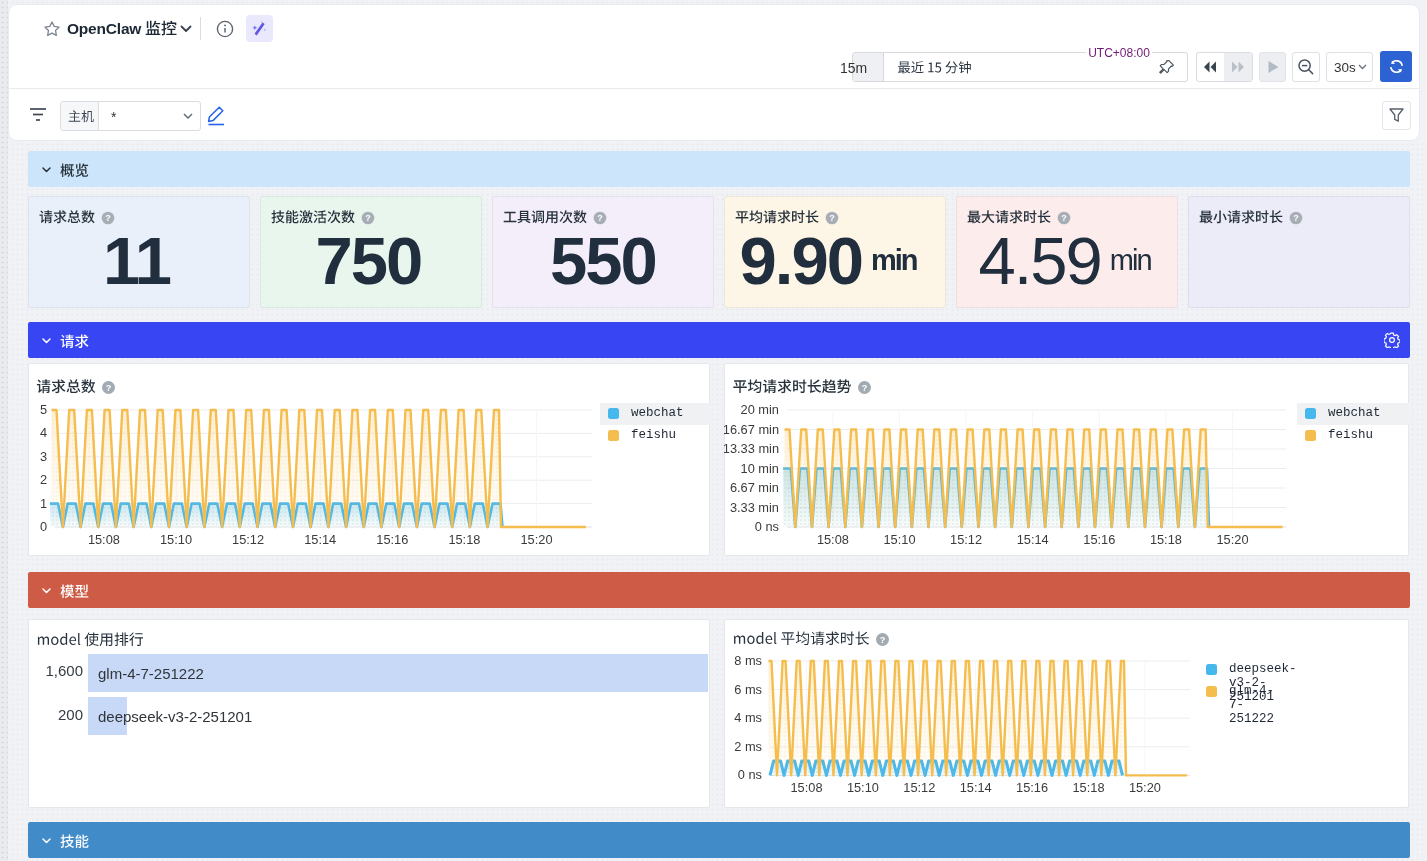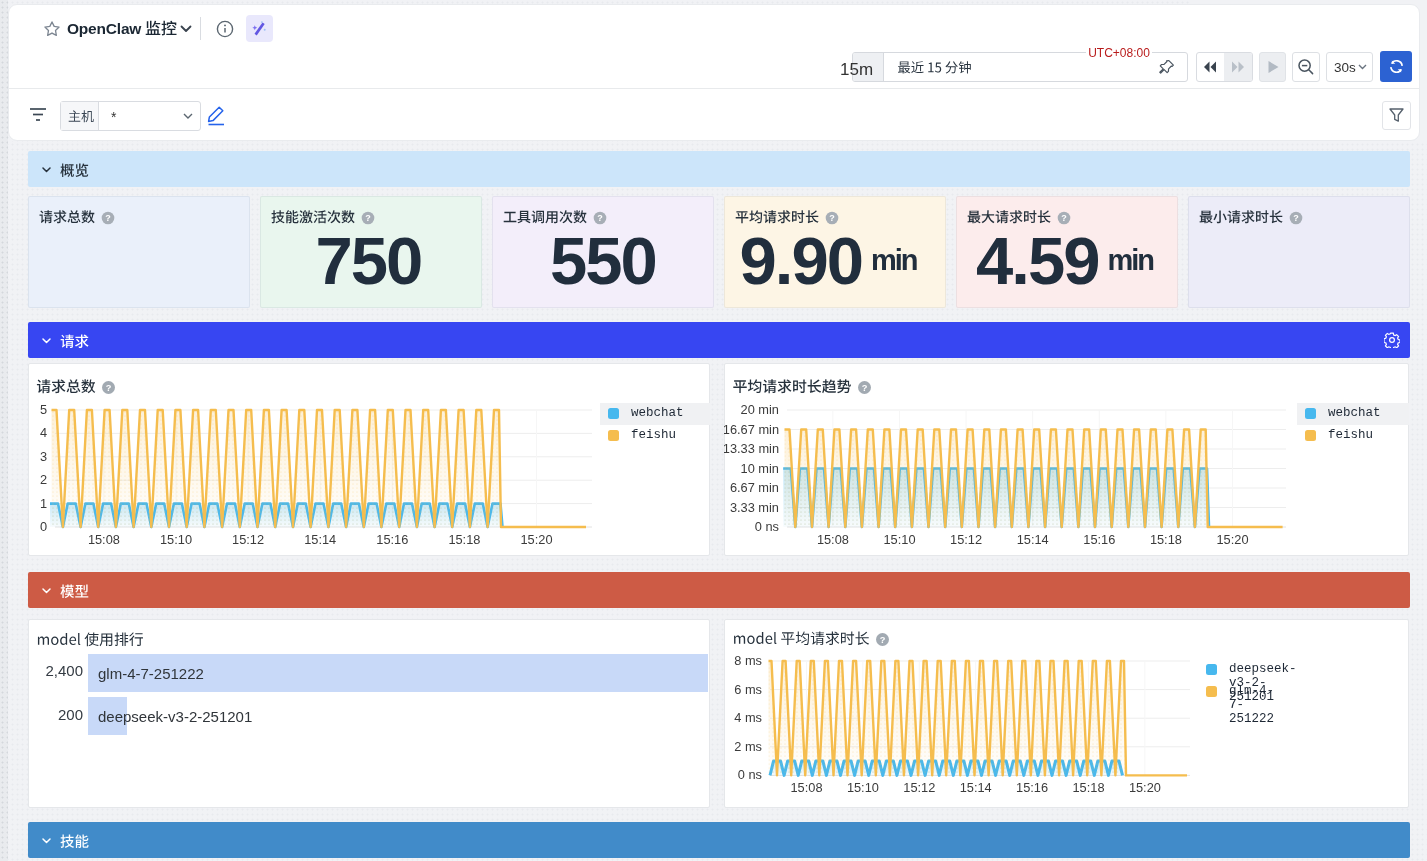--- a/index.html
+++ b/index.html
@@ -28,25 +28,25 @@
     </svg>
 <div class="abs" style="left:246px;top:15px;width:27px;height:27px;background:#e9e8fc;border-radius:4px"></div>
 <svg class="abs" style="left:251px;top:20px" width="17" height="17" viewBox="0 0 17 17">
 <path d="M4.6 14.6L12.6 3.2" stroke="#6257e2" stroke-width="2.7"></path>
 <path d="M3.8 5.2l0.72 1.75 1.75 0.72-1.75 0.72-0.72 1.75-0.72-1.75-1.75-0.72 1.75-0.72z" fill="#7b6ff0"></path>
 <circle cx="13.7" cy="9.8" r="1" fill="#9fc1f5"></circle>
       <circle cx="10.9" cy="2.1" r="0.9" fill="#9fc1f5"></circle>
     </svg>
 <div class="abs" style="left:852px;top:52px;width:336px;height:30px;background:#fff;border:1px solid #d6d9de;border-radius:3px"></div>
 <div class="abs" style="left:853px;top:53px;width:31px;height:28px;background:#eef0f3;border-right:1px solid #d6d9de;border-radius:2px 0 0 2px"></div>
-<div class="abs" style="left:840px;top:60px;width:33px;text-align:center;font-size:17px;color:#333">15m</div>
+<div class="abs" style="left:840px;top:60px;width:33px;font-size:14px;color:#333">15m</div>
 <svg style="position:absolute;left:897px;top:58.5px;overflow:visible" width="77" height="18" viewBox="0 -13.5 77 18.2">
       <path d="M3.3 -8.6H10.2V-7.6H3.3ZM3.3 -10.2H10.2V-9.2H3.3ZM2.4 -10.9V-6.9H11.2V-10.9ZM5.3 -5.3V-4.4H2.9V-5.3ZM0.6 -0.6 0.7 0.3 5.3 -0.2V1.1H6.3V-0.4L7 -0.4V-1.3L6.3 -1.2V-5.3H12.8V-6.1H0.7V-5.3H2V-0.7ZM6.8 -4.5V-3.6H7.7L7.4 -3.5C7.8 -2.6 8.3 -1.7 9.1 -0.9C8.3 -0.4 7.5 0 6.6 0.3C6.8 0.5 7 0.8 7.1 1C8 0.7 8.9 0.3 9.7 -0.4C10.5 0.3 11.4 0.7 12.4 1C12.5 0.8 12.8 0.4 13 0.2C12 0 11.2 -0.4 10.4 -1C11.3 -1.8 12 -2.9 12.4 -4.2L11.8 -4.5L11.7 -4.5ZM8.3 -3.6H11.2C10.9 -2.8 10.4 -2.1 9.7 -1.5C9.1 -2.1 8.6 -2.8 8.3 -3.6ZM5.3 -3.6V-2.7H2.9V-3.6ZM5.3 -1.9V-1.1L2.9 -0.8V-1.9Z M14.6 -10.6C15.3 -9.9 16.2 -8.8 16.6 -8.2L17.4 -8.8C17 -9.4 16.1 -10.4 15.4 -11.1ZM25.2 -11.3C23.8 -10.9 21.2 -10.7 19.1 -10.5V-7.5C19.1 -5.8 19 -3.4 17.8 -1.6C18 -1.5 18.5 -1.2 18.6 -1C19.7 -2.5 20 -4.6 20.1 -6.4H22.9V-1.1H23.9V-6.4H26.4V-7.4H20.1V-7.5V-9.7C22.2 -9.9 24.5 -10.1 26 -10.6ZM17 -6.5H14.2V-5.5H16.1V-1.7C15.4 -1.5 14.7 -0.9 14 -0.1L14.7 0.9C15.4 -0.1 16.1 -0.9 16.5 -0.9C16.8 -0.9 17.2 -0.4 17.8 -0.1C18.8 0.5 19.9 0.7 21.6 0.7C22.9 0.7 25.3 0.6 26.2 0.5C26.2 0.3 26.4 -0.3 26.5 -0.5C25.2 -0.4 23.2 -0.3 21.6 -0.3C20.1 -0.3 18.9 -0.4 18 -0.9C17.6 -1.2 17.3 -1.4 17 -1.6Z M31.2 0H36.6V-1H34.7V-9.9H33.7C33.2 -9.6 32.5 -9.4 31.7 -9.2V-8.4H33.4V-1H31.2Z M41.1 0.2C42.7 0.2 44.3 -1.1 44.3 -3.2C44.3 -5.4 42.9 -6.4 41.3 -6.4C40.7 -6.4 40.3 -6.2 39.8 -6L40.1 -8.8H43.8V-9.9H39L38.7 -5.3L39.3 -4.9C39.9 -5.2 40.3 -5.4 41 -5.4C42.2 -5.4 43 -4.6 43 -3.2C43 -1.7 42.1 -0.9 40.9 -0.9C39.8 -0.9 39.1 -1.4 38.5 -1.9L37.9 -1.1C38.6 -0.5 39.5 0.2 41.1 0.2Z M57.1 -11.1 56.2 -10.7C57.1 -8.7 58.8 -6.5 60.2 -5.3C60.4 -5.6 60.8 -6 61 -6.2C59.6 -7.2 58 -9.3 57.1 -11.1ZM52.4 -11.1C51.6 -9 50.2 -7.1 48.6 -6C48.9 -5.8 49.3 -5.4 49.5 -5.2C49.9 -5.5 50.2 -5.8 50.6 -6.2V-5.2H53.2C52.9 -2.9 52.1 -0.8 48.9 0.3C49.1 0.5 49.4 0.9 49.5 1.1C53 -0.1 53.9 -2.6 54.2 -5.2H57.9C57.8 -1.9 57.6 -0.5 57.2 -0.2C57.1 -0.1 56.9 -0 56.6 -0C56.3 -0 55.5 -0 54.6 -0.1C54.8 0.2 54.9 0.6 54.9 0.9C55.8 1 56.6 1 57.1 0.9C57.5 0.9 57.8 0.8 58.1 0.5C58.6 -0.1 58.8 -1.6 59 -5.8C59 -5.9 59 -6.2 59 -6.2H50.6C51.8 -7.5 52.8 -9 53.5 -10.8Z M70.3 -7.5V-4.3H68.5V-7.5ZM71.3 -7.5H73.2V-4.3H71.3ZM70.3 -11.3V-8.5H67.6V-2.5H68.5V-3.3H70.3V1.1H71.3V-3.3H73.2V-2.6H74.2V-8.5H71.3V-11.3ZM64 -11.3C63.6 -10 62.8 -8.8 62 -8C62.2 -7.8 62.5 -7.3 62.5 -7.1C63 -7.6 63.5 -8.2 63.9 -8.9H67.1V-9.8H64.4C64.6 -10.2 64.7 -10.6 64.9 -11ZM62.3 -4.6V-3.7H64.3V-1C64.3 -0.4 63.8 0.1 63.6 0.2C63.8 0.4 64 0.8 64.1 1C64.3 0.8 64.7 0.5 67.3 -0.8C67.2 -1 67.1 -1.4 67.1 -1.7L65.3 -0.8V-3.7H67.2V-4.6H65.3V-6.5H66.9V-7.4H63V-6.5H64.3V-4.6Z" fill="#2a3540"></path>
     </svg>
-<div class="abs" style="left:1086px;top:46px;width:66px;height:14px;background:#fff;text-align:center;font-size:12px;color:#b91c1c">UTC+08:00</div>
+<div class="abs" style="left:1086px;top:46px;width:66px;height:14px;background:#fff;text-align:center;font-size:12px;color:#701a75">UTC+08:00</div>
 <svg class="abs" style="left:1158px;top:58px" width="18" height="18" viewBox="0 0 24 24">
 <path d="M14.5 3.5l6 6-1.6 1.6-1-0.4-3.8 3.8-0.2 3.4-1.7 1.7-4-4-4.6 4.6-1.2-1.2 4.6-4.6-4-4 1.7-1.7 3.4-0.2 3.8-3.8-0.4-1z" fill="none" stroke="#4a5560" stroke-width="1.6" stroke-linejoin="round"></path>
     </svg>
 <div class="abs" style="left:1196px;top:52px;width:57px;height:30px;border:1px solid #d9dce1;border-radius:3px;background:#fff"></div>
 <div class="abs" style="left:1224px;top:53px;width:28px;height:28px;background:#eceef1;border-radius:0 2px 2px 0"></div>
 <svg class="abs" style="left:1202px;top:59px" width="16" height="16" viewBox="0 0 16 16">
 <path d="M7.5 2.5v11L2 8z" fill="#39434e"></path>
       <path d="M14 2.5v11L8.5 8z" fill="#39434e"></path>
     </svg>
 <svg class="abs" style="left:1230px;top:59px" width="16" height="16" viewBox="0 0 16 16">
@@ -133,20 +133,22 @@
       <path d="M8.8 -12.2V-10H5.5V-8.8H8.8V-6.8H5.8V-5.5H6.4L6.2 -5.5C6.8 -4 7.5 -2.7 8.5 -1.7C7.3 -0.9 6.1 -0.4 4.7 -0C5 0.3 5.3 0.8 5.4 1.2C6.9 0.8 8.3 0.1 9.4 -0.7C10.5 0.1 11.8 0.8 13.2 1.2C13.4 0.9 13.8 0.3 14.1 0.1C12.7 -0.3 11.5 -0.9 10.5 -1.6C11.8 -2.9 12.8 -4.5 13.4 -6.5L12.5 -6.8L12.2 -6.8H10.2V-8.8H13.6V-10H10.2V-12.2ZM7.5 -5.5H11.6C11.1 -4.4 10.4 -3.3 9.5 -2.5C8.7 -3.4 8 -4.4 7.5 -5.5ZM2.5 -12.2V-9.4H0.7V-8.1H2.5V-5.2C1.7 -5 1 -4.8 0.5 -4.7L0.8 -3.4L2.5 -3.8V-0.4C2.5 -0.2 2.4 -0.1 2.2 -0.1C2 -0.1 1.4 -0.1 0.7 -0.1C0.9 0.3 1.1 0.8 1.1 1.2C2.1 1.2 2.8 1.1 3.2 0.9C3.6 0.7 3.8 0.3 3.8 -0.4V-4.2L5.5 -4.7L5.3 -5.9L3.8 -5.5V-8.1H5.3V-9.4H3.8V-12.2Z M19.9 -5.9V-4.9H17.2V-5.9ZM15.9 -7V1.2H17.2V-1.7H19.9V-0.3C19.9 -0.1 19.8 -0 19.6 -0C19.4 -0 18.8 -0 18.2 -0.1C18.4 0.3 18.6 0.8 18.7 1.2C19.5 1.2 20.2 1.2 20.6 1C21.1 0.8 21.2 0.4 21.2 -0.3V-7ZM17.2 -3.8H19.9V-2.7H17.2ZM26.9 -11.2C26.1 -10.8 24.9 -10.3 23.8 -9.9V-12.2H22.5V-7.6C22.5 -6.2 22.8 -5.8 24.4 -5.8C24.7 -5.8 26.3 -5.8 26.7 -5.8C27.9 -5.8 28.3 -6.3 28.4 -8.1C28 -8.2 27.5 -8.4 27.2 -8.6C27.1 -7.3 27 -7 26.5 -7C26.2 -7 24.8 -7 24.5 -7C23.9 -7 23.8 -7.1 23.8 -7.6V-8.8C25.2 -9.2 26.6 -9.7 27.8 -10.2ZM27 -4.7C26.2 -4.2 25 -3.7 23.8 -3.3V-5.4H22.5V-0.7C22.5 0.7 22.9 1.1 24.4 1.1C24.7 1.1 26.4 1.1 26.7 1.1C28 1.1 28.4 0.6 28.6 -1.4C28.2 -1.5 27.6 -1.7 27.3 -1.9C27.3 -0.4 27.2 -0.1 26.6 -0.1C26.2 -0.1 24.9 -0.1 24.6 -0.1C24 -0.1 23.8 -0.2 23.8 -0.7V-2.1C25.2 -2.6 26.8 -3.1 27.9 -3.7ZM15.7 -7.9C16.1 -8 16.6 -8.1 20.4 -8.4C20.5 -8.1 20.6 -7.9 20.7 -7.7L21.9 -8.2C21.6 -9.1 20.8 -10.4 20.1 -11.4L19 -10.9C19.3 -10.5 19.6 -10 19.9 -9.5L17.1 -9.3C17.7 -10 18.4 -11 18.8 -11.9L17.4 -12.3C17 -11.2 16.2 -10.1 16 -9.8C15.7 -9.5 15.5 -9.3 15.3 -9.2C15.4 -8.8 15.7 -8.2 15.7 -7.9Z" fill="#ffffff"></path>
     </svg>
 <div class="abs" style="left:28px;top:196px;width:222px;height:112px;background:#eaf0fa;border:1px solid rgba(30,50,90,0.07);border-radius:2px"></div>
 <svg style="position:absolute;left:39px;top:208.0px;overflow:visible" width="58" height="19" viewBox="0 -14.0 58 18.9">
       <path d="M1.3 -10.8C2.1 -10.1 3 -9.1 3.5 -8.5L4.4 -9.5C3.9 -10 2.9 -10.9 2.2 -11.6ZM0.5 -7.5V-6.2H2.5V-1.4C2.5 -0.8 2.1 -0.3 1.8 -0.1C2 0.1 2.3 0.7 2.5 1C2.7 0.7 3.1 0.3 5.5 -1.6C5.4 -1.8 5.2 -2.3 5.1 -2.7L3.7 -1.7V-7.5ZM7.1 -2.9H11.2V-1.9H7.1ZM7.1 -3.7V-4.6H11.2V-3.7ZM8.5 -11.8V-10.8H5.3V-9.8H8.5V-9.1H5.7V-8.1H8.5V-7.3H4.9V-6.3H13.5V-7.3H9.8V-8.1H12.6V-9.1H9.8V-9.8H13.1V-10.8H9.8V-11.8ZM5.9 -5.6V1.2H7.1V-0.9H11.2V-0.2C11.2 -0 11.1 0 10.9 0C10.7 0 10.1 0 9.4 0C9.6 0.3 9.7 0.8 9.8 1.1C10.8 1.1 11.4 1.1 11.9 1C12.3 0.8 12.4 0.4 12.4 -0.2V-5.6Z M15.5 -6.9C16.4 -6.1 17.3 -5 17.8 -4.2L18.8 -5C18.4 -5.8 17.4 -6.8 16.5 -7.6ZM14.5 -1.4 15.4 -0.2C16.8 -1 18.6 -2.1 20.3 -3.2V-0.5C20.3 -0.3 20.2 -0.2 19.9 -0.2C19.7 -0.2 18.8 -0.2 17.8 -0.2C18 0.2 18.2 0.8 18.3 1.2C19.5 1.2 20.4 1.2 20.9 0.9C21.4 0.7 21.6 0.3 21.6 -0.5V-5.3C22.8 -3 24.5 -1.1 26.6 -0C26.8 -0.4 27.3 -0.9 27.6 -1.2C26.1 -1.8 24.9 -2.8 23.9 -4.1C24.8 -4.9 25.8 -6 26.7 -6.9L25.5 -7.8C24.9 -6.9 24 -5.9 23.1 -5.1C22.5 -6 22 -7.1 21.6 -8.1V-8.3H27.2V-9.6H25.6L26.2 -10.2C25.6 -10.7 24.4 -11.4 23.6 -11.8L22.8 -10.9C23.5 -10.6 24.4 -10 25 -9.6H21.6V-11.8H20.3V-9.6H14.9V-8.3H20.3V-4.6C18.2 -3.4 15.9 -2.1 14.5 -1.4Z M38.5 -3C39.3 -2 40.2 -0.7 40.4 0.2L41.5 -0.5C41.2 -1.4 40.4 -2.6 39.5 -3.6ZM31.9 -3.4V-0.7C31.9 0.7 32.3 1 34.2 1C34.5 1 36.7 1 37.1 1C38.5 1 39 0.6 39.1 -1.1C38.8 -1.1 38.2 -1.3 37.9 -1.5C37.8 -0.4 37.7 -0.2 37 -0.2C36.5 -0.2 34.7 -0.2 34.3 -0.2C33.4 -0.2 33.2 -0.2 33.2 -0.7V-3.4ZM29.8 -3.2C29.5 -2.1 29.1 -0.9 28.5 -0.2L29.8 0.4C30.4 -0.4 30.8 -1.8 31 -3ZM31.9 -7.8H38.1V-5.6H31.9ZM30.5 -9V-4.4H34.7L33.8 -3.7C34.7 -3 35.7 -2.1 36.2 -1.4L37.2 -2.3C36.7 -2.9 35.7 -3.8 34.8 -4.4H39.6V-9H37.5C37.9 -9.7 38.4 -10.5 38.8 -11.3L37.4 -11.8C37.1 -11 36.5 -9.9 36 -9H33.3L34.1 -9.4C33.8 -10.1 33.2 -11.1 32.6 -11.8L31.5 -11.3C32 -10.6 32.5 -9.7 32.8 -9Z M48.1 -11.6C47.9 -11.1 47.4 -10.3 47.1 -9.8L47.9 -9.4C48.3 -9.8 48.8 -10.5 49.2 -11.1ZM43.1 -11.1C43.5 -10.6 43.8 -9.8 43.9 -9.3L44.9 -9.7C44.8 -10.2 44.4 -11 44.1 -11.5ZM47.5 -3.5C47.2 -2.9 46.8 -2.3 46.4 -1.9C45.9 -2.1 45.4 -2.3 45 -2.5L45.5 -3.5ZM43.4 -2.1C44 -1.8 44.8 -1.5 45.4 -1.1C44.6 -0.6 43.6 -0.2 42.5 0.1C42.7 0.3 43 0.8 43.1 1.1C44.4 0.7 45.5 0.2 46.5 -0.5C47 -0.3 47.4 -0 47.7 0.2L48.5 -0.7C48.2 -0.9 47.8 -1.1 47.4 -1.3C48.1 -2.1 48.7 -3.1 49 -4.4L48.3 -4.6L48.1 -4.6H46L46.3 -5.2L45.1 -5.5C45 -5.2 44.9 -4.9 44.8 -4.6H42.9V-3.5H44.2C43.9 -3 43.6 -2.5 43.4 -2.1ZM45.4 -11.8V-9.3H42.7V-8.2H45C44.4 -7.4 43.4 -6.6 42.4 -6.3C42.7 -6 43 -5.6 43.1 -5.3C43.9 -5.7 44.8 -6.4 45.4 -7.1V-5.6H46.7V-7.4C47.3 -6.9 48 -6.3 48.3 -6L49.1 -7C48.8 -7.2 47.7 -7.8 47 -8.2H49.4V-9.3H46.7V-11.8ZM50.7 -11.7C50.4 -9.3 49.7 -6.9 48.6 -5.4C48.9 -5.2 49.4 -4.8 49.6 -4.6C49.9 -5.1 50.2 -5.6 50.5 -6.1C50.8 -4.9 51.1 -3.8 51.6 -2.8C50.8 -1.5 49.8 -0.5 48.3 0.2C48.5 0.4 48.9 1 49 1.2C50.4 0.5 51.5 -0.4 52.2 -1.6C52.9 -0.5 53.8 0.4 54.8 1.1C55 0.7 55.4 0.3 55.7 0C54.5 -0.6 53.7 -1.6 53 -2.8C53.7 -4.2 54.1 -5.9 54.4 -7.9H55.3V-9.2H51.5C51.6 -9.9 51.8 -10.7 51.9 -11.6ZM53.2 -7.9C53 -6.5 52.7 -5.2 52.3 -4.2C51.8 -5.3 51.5 -6.6 51.2 -7.9Z" fill="#27323d"></path>
     </svg>
 <svg class="abs" style="left:101px;top:211px" width="14" height="14" viewBox="0 0 14 14">
 <circle cx="7" cy="7" r="6.3" fill="#a7aeb6"></circle>
       <text x="7" y="10.2" text-anchor="middle" font-size="9" font-weight="bold" fill="#fff" font-family="Liberation Sans">?</text>
     </svg>
+<div class="abs" style="left:28px;top:218px;width:222px;height:84px;display:flex;align-items:center;justify-content:center;
+font-size:67px;font-weight:bold;color:#212e3d;letter-spacing:-2px;padding-right:5px">11</div>
 <div class="abs" style="left:260px;top:196px;width:222px;height:112px;background:#e9f6ee;border:1px solid rgba(30,50,90,0.07);border-radius:2px"></div>
 <svg style="position:absolute;left:271px;top:208.0px;overflow:visible" width="86" height="19" viewBox="0 -14.0 86 18.9">
       <path d="M8.5 -11.8V-9.7H5.3V-8.5H8.5V-6.6H5.6V-5.3H6.2L6 -5.3C6.5 -3.9 7.2 -2.6 8.2 -1.6C7.1 -0.9 5.9 -0.4 4.5 -0C4.8 0.3 5.1 0.8 5.2 1.2C6.7 0.7 8 0.1 9.1 -0.7C10.1 0.1 11.4 0.8 12.8 1.2C13 0.9 13.3 0.3 13.6 0.1C12.3 -0.3 11.1 -0.8 10.2 -1.6C11.4 -2.8 12.3 -4.3 12.9 -6.2L12.1 -6.6L11.8 -6.6H9.8V-8.5H13.1V-9.7H9.8V-11.8ZM7.3 -5.3H11.2C10.8 -4.2 10 -3.2 9.2 -2.4C8.4 -3.3 7.7 -4.2 7.3 -5.3ZM2.4 -11.8V-9.1H0.6V-7.8H2.4V-5C1.7 -4.8 1 -4.7 0.5 -4.5L0.8 -3.3L2.4 -3.7V-0.4C2.4 -0.2 2.3 -0.1 2.1 -0.1C1.9 -0.1 1.3 -0.1 0.7 -0.1C0.9 0.3 1 0.8 1.1 1.1C2.1 1.1 2.7 1.1 3.1 0.9C3.5 0.7 3.7 0.3 3.7 -0.4V-4.1L5.3 -4.5L5.1 -5.7L3.7 -5.3V-7.8H5.1V-9.1H3.7V-11.8Z M19.2 -5.7V-4.7H16.6V-5.7ZM15.3 -6.8V1.2H16.6V-1.6H19.2V-0.3C19.2 -0.1 19.1 -0 18.9 -0C18.7 -0 18.2 -0 17.6 -0.1C17.8 0.3 17.9 0.8 18 1.1C18.9 1.1 19.5 1.1 19.9 0.9C20.4 0.7 20.5 0.4 20.5 -0.3V-6.8ZM16.6 -3.7H19.2V-2.6H16.6ZM25.9 -10.8C25.2 -10.4 24.1 -10 23 -9.6V-11.8H21.7V-7.3C21.7 -6 22.1 -5.6 23.5 -5.6C23.8 -5.6 25.4 -5.6 25.7 -5.6C26.9 -5.6 27.3 -6.1 27.4 -7.8C27.1 -7.9 26.5 -8.1 26.3 -8.3C26.2 -7 26.1 -6.8 25.6 -6.8C25.3 -6.8 24 -6.8 23.7 -6.8C23.1 -6.8 23 -6.9 23 -7.3V-8.5C24.3 -8.9 25.7 -9.4 26.8 -9.9ZM26.1 -4.6C25.3 -4.1 24.2 -3.6 23 -3.1V-5.2H21.7V-0.7C21.7 0.7 22.1 1.1 23.6 1.1C23.9 1.1 25.5 1.1 25.8 1.1C27 1.1 27.4 0.5 27.6 -1.4C27.2 -1.5 26.7 -1.7 26.4 -1.9C26.3 -0.4 26.2 -0.1 25.7 -0.1C25.3 -0.1 24 -0.1 23.7 -0.1C23.1 -0.1 23 -0.2 23 -0.7V-2.1C24.4 -2.5 25.9 -3 27 -3.6ZM15.2 -7.6C15.5 -7.8 16 -7.9 19.7 -8.1C19.8 -7.9 19.9 -7.6 20 -7.4L21.1 -7.9C20.9 -8.8 20.1 -10 19.4 -11L18.3 -10.5C18.6 -10.1 18.9 -9.6 19.2 -9.1L16.5 -9C17.1 -9.7 17.7 -10.6 18.2 -11.5L16.8 -11.9C16.4 -10.8 15.6 -9.7 15.4 -9.5C15.2 -9.1 15 -8.9 14.7 -8.9C14.9 -8.5 15.1 -7.9 15.2 -7.6Z M33 -7.7H35.2V-6.7H33ZM33 -9.5H35.2V-8.6H33ZM28.8 -10.9C29.5 -10.4 30.4 -9.6 30.8 -9.1L31.6 -10C31.1 -10.5 30.3 -11.2 29.6 -11.7ZM28.4 -7C29.1 -6.6 29.9 -5.9 30.4 -5.5L31.1 -6.4C30.7 -6.8 29.8 -7.4 29.1 -7.8ZM28.6 0.3 29.7 1C30.2 -0.3 30.9 -2 31.4 -3.4L30.4 -4C29.9 -2.5 29.1 -0.7 28.6 0.3ZM37.7 -11.8C37.5 -9.8 37 -7.8 36.3 -6.4V-10.4H34.5L34.9 -11.7L33.5 -11.8C33.5 -11.4 33.4 -10.9 33.2 -10.4H31.9V-5.8H36.2C36.4 -5.6 36.8 -5.2 36.9 -5C37.1 -5.3 37.2 -5.6 37.4 -6C37.6 -4.8 37.9 -3.5 38.4 -2.3C37.9 -1.2 37.2 -0.3 36.2 0.4C36.4 0.6 36.9 1 37 1.2C37.8 0.6 38.5 -0.2 39 -1.1C39.5 -0.2 40.1 0.6 40.8 1.1C41 0.8 41.4 0.3 41.6 0.1C40.8 -0.5 40.1 -1.3 39.6 -2.3C40.3 -3.9 40.7 -5.7 40.9 -8H41.5V-9.2H38.4C38.6 -10 38.8 -10.8 38.9 -11.6ZM33.1 -5.5 33.4 -4.8H31.4V-3.7H32.7V-3.3C32.7 -2.3 32.5 -0.8 30.8 0.4C31.1 0.6 31.5 1 31.7 1.2C32.9 0.3 33.5 -0.9 33.7 -1.9H35C35 -0.8 34.9 -0.3 34.8 -0.2C34.7 -0.1 34.6 -0 34.4 -0C34.3 -0 33.9 -0 33.4 -0.1C33.6 0.2 33.7 0.6 33.7 1C34.2 1 34.7 1 35 1C35.4 0.9 35.6 0.8 35.8 0.6C36 0.3 36.1 -0.5 36.2 -2.5C36.2 -2.7 36.2 -3 36.2 -3H33.8V-3.3V-3.7H36.7V-4.8H34.7C34.5 -5.2 34.4 -5.5 34.2 -5.8ZM39.8 -8C39.6 -6.4 39.4 -5 39 -3.7C38.5 -5 38.2 -6.5 38.1 -7.8L38.1 -8Z M43.2 -10.7C44.1 -10.2 45.2 -9.5 45.8 -9.1L46.6 -10.2C46 -10.6 44.8 -11.2 44 -11.6ZM42.5 -6.8C43.4 -6.4 44.6 -5.7 45.1 -5.3L45.9 -6.4C45.3 -6.8 44.1 -7.4 43.3 -7.8ZM42.8 0.1 43.9 1C44.8 -0.3 45.7 -2 46.5 -3.5L45.5 -4.4C44.7 -2.8 43.6 -1 42.8 0.1ZM46.5 -7.7V-6.5H50.5V-4.4H47.5V1.2H48.7V0.6H53.4V1.1H54.6V-4.4H51.7V-6.5H55.5V-7.7H51.7V-9.9C52.9 -10.2 54 -10.4 54.9 -10.8L53.9 -11.8C52.3 -11.2 49.5 -10.8 47.1 -10.5C47.3 -10.2 47.5 -9.7 47.5 -9.4C48.5 -9.5 49.5 -9.6 50.5 -9.7V-7.7ZM48.7 -0.6V-3.2H53.4V-0.6Z M56.7 -9.9C57.7 -9.4 58.9 -8.5 59.4 -7.9L60.3 -9C59.7 -9.6 58.5 -10.4 57.5 -10.9ZM56.5 -1.1 57.7 -0.2C58.6 -1.5 59.6 -3.1 60.4 -4.5L59.4 -5.4C58.5 -3.8 57.3 -2.1 56.5 -1.1ZM62.2 -11.8C61.8 -9.6 61 -7.4 59.9 -6C60.2 -5.8 60.9 -5.5 61.2 -5.3C61.7 -6 62.3 -7.1 62.7 -8.2H67.5C67.2 -7.3 66.9 -6.3 66.6 -5.7C66.9 -5.5 67.4 -5.3 67.7 -5.1C68.2 -6.1 68.8 -7.6 69.2 -9L68.2 -9.6L67.9 -9.5H63.1C63.4 -10.2 63.5 -10.9 63.7 -11.6ZM63.8 -7.6V-6.8C63.8 -4.8 63.5 -1.8 59.4 0.2C59.7 0.5 60.2 0.9 60.4 1.3C62.9 -0 64.1 -1.7 64.7 -3.3C65.5 -1.3 66.7 0.3 68.7 1.1C68.9 0.7 69.3 0.2 69.6 -0.1C67.1 -1 65.9 -3.1 65.2 -5.7C65.3 -6.1 65.3 -6.4 65.3 -6.7V-7.6Z M76.1 -11.6C75.9 -11.1 75.4 -10.3 75.1 -9.8L75.9 -9.4C76.3 -9.8 76.8 -10.5 77.2 -11.1ZM71.1 -11.1C71.5 -10.6 71.8 -9.8 71.9 -9.3L72.9 -9.7C72.8 -10.2 72.4 -11 72.1 -11.5ZM75.5 -3.5C75.2 -2.9 74.8 -2.3 74.4 -1.9C73.9 -2.1 73.4 -2.3 73 -2.5L73.5 -3.5ZM71.4 -2.1C72 -1.8 72.8 -1.5 73.4 -1.1C72.6 -0.6 71.6 -0.2 70.5 0.1C70.7 0.3 71 0.8 71.1 1.1C72.4 0.7 73.5 0.2 74.5 -0.5C75 -0.3 75.4 -0 75.7 0.2L76.5 -0.7C76.2 -0.9 75.8 -1.1 75.4 -1.3C76.1 -2.1 76.7 -3.1 77 -4.4L76.3 -4.6L76.1 -4.6H74L74.3 -5.2L73.1 -5.5C73 -5.2 72.9 -4.9 72.8 -4.6H70.9V-3.5H72.2C71.9 -3 71.6 -2.5 71.4 -2.1ZM73.4 -11.8V-9.3H70.7V-8.2H73C72.4 -7.4 71.4 -6.6 70.4 -6.3C70.7 -6 71 -5.6 71.1 -5.3C71.9 -5.7 72.8 -6.4 73.4 -7.1V-5.6H74.7V-7.4C75.3 -6.9 76 -6.3 76.3 -6L77.1 -7C76.8 -7.2 75.7 -7.8 75 -8.2H77.4V-9.3H74.7V-11.8ZM78.7 -11.7C78.4 -9.3 77.7 -6.9 76.6 -5.4C76.9 -5.2 77.4 -4.8 77.6 -4.6C77.9 -5.1 78.2 -5.6 78.5 -6.1C78.8 -4.9 79.1 -3.8 79.6 -2.8C78.8 -1.5 77.8 -0.5 76.3 0.2C76.5 0.4 76.9 1 77 1.2C78.4 0.5 79.5 -0.4 80.2 -1.6C80.9 -0.5 81.8 0.4 82.8 1.1C83 0.7 83.4 0.3 83.7 0C82.5 -0.6 81.7 -1.6 81 -2.8C81.7 -4.2 82.1 -5.9 82.4 -7.9H83.3V-9.2H79.5C79.6 -9.9 79.8 -10.7 79.9 -11.6ZM81.2 -7.9C81 -6.5 80.7 -5.2 80.3 -4.2C79.8 -5.3 79.5 -6.6 79.2 -7.9Z" fill="#27323d"></path>
     </svg>
 <svg class="abs" style="left:361px;top:211px" width="14" height="14" viewBox="0 0 14 14">
 <circle cx="7" cy="7" r="6.3" fill="#a7aeb6"></circle>
       <text x="7" y="10.2" text-anchor="middle" font-size="9" font-weight="bold" fill="#fff" font-family="Liberation Sans">?</text>
     </svg>
 <div class="abs" style="left:260px;top:218px;width:222px;height:84px;display:flex;align-items:center;justify-content:center;
 font-size:67px;font-weight:bold;color:#212e3d;letter-spacing:-2px;padding-right:5px">750</div>
@@ -172,21 +174,21 @@
 font-size:67px;font-weight:bold;color:#212e3d;letter-spacing:-2px;padding-right:14px">9.90<span style="font-size:29px;margin-left:9px">min</span></div>
 <div class="abs" style="left:956px;top:196px;width:222px;height:112px;background:#fcecec;border:1px solid rgba(30,50,90,0.07);border-radius:2px"></div>
 <svg style="position:absolute;left:967px;top:208.0px;overflow:visible" width="86" height="19" viewBox="0 -14.0 86 18.9">
       <path d="M3.7 -8.8H10.3V-8H3.7ZM3.7 -10.5H10.3V-9.7H3.7ZM2.4 -11.4V-7.1H11.6V-11.4ZM5.4 -5.4V-4.6H3.2V-5.4ZM0.6 -0.7 0.7 0.4 5.4 -0.1V1.2H6.7V-0.3L7.4 -0.3L7.4 -1.4L6.7 -1.3V-5.4H13.3V-6.5H0.7V-5.4H1.9V-0.8ZM7.2 -4.7V-3.6H8.1L7.6 -3.5C8.1 -2.5 8.6 -1.7 9.3 -1C8.6 -0.5 7.8 -0.1 7 0.2C7.2 0.4 7.5 0.9 7.6 1.1C8.5 0.8 9.4 0.4 10.1 -0.2C10.9 0.4 11.8 0.8 12.8 1.1C13 0.8 13.3 0.3 13.6 0.1C12.6 -0.2 11.8 -0.5 11 -1C11.9 -1.9 12.6 -3 13 -4.4L12.2 -4.7L12 -4.7ZM8.8 -3.6H11.5C11.1 -2.9 10.7 -2.3 10.1 -1.7C9.6 -2.3 9.1 -2.9 8.8 -3.6ZM5.4 -3.7V-2.9H3.2V-3.7ZM5.4 -1.9V-1.2L3.2 -1V-1.9Z M20.3 -11.8C20.3 -10.7 20.3 -9.3 20.1 -7.9H14.8V-6.5H19.9C19.3 -4 17.9 -1.4 14.6 0C14.9 0.3 15.4 0.8 15.6 1.1C18.8 -0.4 20.3 -2.8 21 -5.3C22.1 -2.4 23.8 -0.1 26.5 1.1C26.7 0.8 27.1 0.2 27.5 -0.1C24.8 -1.2 23 -3.6 22.1 -6.5H27.2V-7.9H21.5C21.7 -9.3 21.7 -10.7 21.7 -11.8Z M29.3 -10.8C30.1 -10.1 31 -9.1 31.5 -8.5L32.4 -9.5C31.9 -10 30.9 -10.9 30.2 -11.6ZM28.5 -7.5V-6.2H30.5V-1.4C30.5 -0.8 30.1 -0.3 29.8 -0.1C30 0.1 30.3 0.7 30.4 1C30.7 0.7 31.1 0.3 33.5 -1.6C33.4 -1.8 33.2 -2.3 33.1 -2.7L31.7 -1.7V-7.5ZM35.1 -2.9H39.2V-1.9H35.1ZM35.1 -3.7V-4.6H39.2V-3.7ZM36.5 -11.8V-10.8H33.3V-9.8H36.5V-9.1H33.7V-8.1H36.5V-7.3H32.9V-6.3H41.5V-7.3H37.8V-8.1H40.6V-9.1H37.8V-9.8H41.1V-10.8H37.8V-11.8ZM33.9 -5.6V1.2H35.1V-0.9H39.2V-0.2C39.2 -0 39.1 0 38.9 0C38.7 0 38.1 0 37.4 0C37.6 0.3 37.7 0.8 37.8 1.1C38.8 1.1 39.4 1.1 39.9 1C40.3 0.8 40.4 0.4 40.4 -0.2V-5.6Z M43.5 -6.9C44.4 -6.1 45.3 -5 45.8 -4.2L46.8 -5C46.4 -5.8 45.4 -6.8 44.5 -7.6ZM42.5 -1.4 43.4 -0.2C44.8 -1 46.6 -2.1 48.3 -3.2V-0.5C48.3 -0.3 48.2 -0.2 47.9 -0.2C47.7 -0.2 46.8 -0.2 45.8 -0.2C46 0.2 46.2 0.8 46.3 1.2C47.5 1.2 48.4 1.2 48.9 0.9C49.4 0.7 49.6 0.3 49.6 -0.5V-5.3C50.8 -3 52.5 -1.1 54.6 -0C54.8 -0.4 55.3 -0.9 55.6 -1.2C54.1 -1.8 52.9 -2.8 51.9 -4.1C52.8 -4.9 53.8 -6 54.7 -6.9L53.5 -7.8C52.9 -6.9 52 -5.9 51.1 -5.1C50.5 -6 50 -7.1 49.6 -8.1V-8.3H55.2V-9.6H53.6L54.2 -10.2C53.6 -10.7 52.4 -11.4 51.6 -11.8L50.8 -10.9C51.5 -10.6 52.4 -10 53 -9.6H49.6V-11.8H48.3V-9.6H42.9V-8.3H48.3V-4.6C46.2 -3.4 43.9 -2.1 42.5 -1.4Z M62.5 -6.2C63.3 -5.1 64.2 -3.7 64.6 -2.8L65.8 -3.5C65.3 -4.4 64.4 -5.7 63.6 -6.8ZM60.4 -5.5V-2.6H58.3V-5.5ZM60.4 -6.7H58.3V-9.5H60.4ZM57 -10.7V-0.3H58.3V-1.4H61.6V-10.7ZM66.6 -11.7V-9.1H62.2V-7.8H66.6V-0.7C66.6 -0.4 66.5 -0.3 66.2 -0.3C65.9 -0.3 64.8 -0.3 63.8 -0.3C64 0 64.2 0.6 64.3 1C65.7 1 66.6 1 67.2 0.8C67.7 0.6 67.9 0.2 67.9 -0.7V-7.8H69.5V-9.1H67.9V-11.7Z M80.7 -11.5C79.5 -10.2 77.5 -8.9 75.5 -8.2C75.9 -7.9 76.4 -7.4 76.6 -7.1C78.5 -8 80.6 -9.4 82 -11ZM70.8 -6.4V-5.1H73.3V-1C73.3 -0.5 73 -0.2 72.7 -0.1C72.9 0.2 73.1 0.8 73.2 1.1C73.6 0.8 74.2 0.6 78 -0.4C78 -0.6 77.9 -1.2 77.9 -1.6L74.7 -0.9V-5.1H76.7C77.8 -2.2 79.7 -0.2 82.7 0.8C82.9 0.4 83.3 -0.2 83.6 -0.5C80.9 -1.2 79.1 -2.9 78.1 -5.1H83.3V-6.4H74.7V-11.8H73.3V-6.4Z" fill="#27323d"></path>
     </svg>
 <svg class="abs" style="left:1057px;top:211px" width="14" height="14" viewBox="0 0 14 14">
 <circle cx="7" cy="7" r="6.3" fill="#a7aeb6"></circle>
       <text x="7" y="10.2" text-anchor="middle" font-size="9" font-weight="bold" fill="#fff" font-family="Liberation Sans">?</text>
     </svg>
 <div class="abs" style="left:956px;top:218px;width:222px;height:84px;display:flex;align-items:center;justify-content:center;
-font-size:67px;font-weight:bold;color:#212e3d;letter-spacing:-2px;padding-right:5px">4.59<span style="font-size:29px;margin-left:9px">min</span></div>
+font-size:67px;font-weight:normal;color:#212e3d;letter-spacing:-2px;padding-right:5px">4.59<span style="font-size:29px;margin-left:9px">min</span></div>
 <div class="abs" style="left:1188px;top:196px;width:222px;height:112px;background:#ececf8;border:1px solid rgba(30,50,90,0.07);border-radius:2px"></div>
 <svg style="position:absolute;left:1199px;top:208.0px;overflow:visible" width="86" height="19" viewBox="0 -14.0 86 18.9">
       <path d="M3.7 -8.8H10.3V-8H3.7ZM3.7 -10.5H10.3V-9.7H3.7ZM2.4 -11.4V-7.1H11.6V-11.4ZM5.4 -5.4V-4.6H3.2V-5.4ZM0.6 -0.7 0.7 0.4 5.4 -0.1V1.2H6.7V-0.3L7.4 -0.3L7.4 -1.4L6.7 -1.3V-5.4H13.3V-6.5H0.7V-5.4H1.9V-0.8ZM7.2 -4.7V-3.6H8.1L7.6 -3.5C8.1 -2.5 8.6 -1.7 9.3 -1C8.6 -0.5 7.8 -0.1 7 0.2C7.2 0.4 7.5 0.9 7.6 1.1C8.5 0.8 9.4 0.4 10.1 -0.2C10.9 0.4 11.8 0.8 12.8 1.1C13 0.8 13.3 0.3 13.6 0.1C12.6 -0.2 11.8 -0.5 11 -1C11.9 -1.9 12.6 -3 13 -4.4L12.2 -4.7L12 -4.7ZM8.8 -3.6H11.5C11.1 -2.9 10.7 -2.3 10.1 -1.7C9.6 -2.3 9.1 -2.9 8.8 -3.6ZM5.4 -3.7V-2.9H3.2V-3.7ZM5.4 -1.9V-1.2L3.2 -1V-1.9Z M20.3 -11.6V-0.6C20.3 -0.3 20.2 -0.2 19.9 -0.2C19.6 -0.2 18.6 -0.2 17.6 -0.2C17.9 0.2 18.1 0.8 18.2 1.2C19.5 1.2 20.4 1.1 21 0.9C21.5 0.7 21.8 0.3 21.8 -0.6V-11.6ZM23.7 -8C24.9 -6 26 -3.3 26.3 -1.7L27.7 -2.2C27.4 -3.9 26.2 -6.5 25 -8.5ZM16.7 -8.4C16.3 -6.5 15.6 -4.1 14.4 -2.6C14.8 -2.5 15.3 -2.1 15.7 -1.9C16.9 -3.5 17.7 -6 18.2 -8.1Z M29.3 -10.8C30.1 -10.1 31 -9.1 31.5 -8.5L32.4 -9.5C31.9 -10 30.9 -10.9 30.2 -11.6ZM28.5 -7.5V-6.2H30.5V-1.4C30.5 -0.8 30.1 -0.3 29.8 -0.1C30 0.1 30.3 0.7 30.4 1C30.7 0.7 31.1 0.3 33.5 -1.6C33.4 -1.8 33.2 -2.3 33.1 -2.7L31.7 -1.7V-7.5ZM35.1 -2.9H39.2V-1.9H35.1ZM35.1 -3.7V-4.6H39.2V-3.7ZM36.5 -11.8V-10.8H33.3V-9.8H36.5V-9.1H33.7V-8.1H36.5V-7.3H32.9V-6.3H41.5V-7.3H37.8V-8.1H40.6V-9.1H37.8V-9.8H41.1V-10.8H37.8V-11.8ZM33.9 -5.6V1.2H35.1V-0.9H39.2V-0.2C39.2 -0 39.1 0 38.9 0C38.7 0 38.1 0 37.4 0C37.6 0.3 37.7 0.8 37.8 1.1C38.8 1.1 39.4 1.1 39.9 1C40.3 0.8 40.4 0.4 40.4 -0.2V-5.6Z M43.5 -6.9C44.4 -6.1 45.3 -5 45.8 -4.2L46.8 -5C46.4 -5.8 45.4 -6.8 44.5 -7.6ZM42.5 -1.4 43.4 -0.2C44.8 -1 46.6 -2.1 48.3 -3.2V-0.5C48.3 -0.3 48.2 -0.2 47.9 -0.2C47.7 -0.2 46.8 -0.2 45.8 -0.2C46 0.2 46.2 0.8 46.3 1.2C47.5 1.2 48.4 1.2 48.9 0.9C49.4 0.7 49.6 0.3 49.6 -0.5V-5.3C50.8 -3 52.5 -1.1 54.6 -0C54.8 -0.4 55.3 -0.9 55.6 -1.2C54.1 -1.8 52.9 -2.8 51.9 -4.1C52.8 -4.9 53.8 -6 54.7 -6.9L53.5 -7.8C52.9 -6.9 52 -5.9 51.1 -5.1C50.5 -6 50 -7.1 49.6 -8.1V-8.3H55.2V-9.6H53.6L54.2 -10.2C53.6 -10.7 52.4 -11.4 51.6 -11.8L50.8 -10.9C51.5 -10.6 52.4 -10 53 -9.6H49.6V-11.8H48.3V-9.6H42.9V-8.3H48.3V-4.6C46.2 -3.4 43.9 -2.1 42.5 -1.4Z M62.5 -6.2C63.3 -5.1 64.2 -3.7 64.6 -2.8L65.8 -3.5C65.3 -4.4 64.4 -5.7 63.6 -6.8ZM60.4 -5.5V-2.6H58.3V-5.5ZM60.4 -6.7H58.3V-9.5H60.4ZM57 -10.7V-0.3H58.3V-1.4H61.6V-10.7ZM66.6 -11.7V-9.1H62.2V-7.8H66.6V-0.7C66.6 -0.4 66.5 -0.3 66.2 -0.3C65.9 -0.3 64.8 -0.3 63.8 -0.3C64 0 64.2 0.6 64.3 1C65.7 1 66.6 1 67.2 0.8C67.7 0.6 67.9 0.2 67.9 -0.7V-7.8H69.5V-9.1H67.9V-11.7Z M80.7 -11.5C79.5 -10.2 77.5 -8.9 75.5 -8.2C75.9 -7.9 76.4 -7.4 76.6 -7.1C78.5 -8 80.6 -9.4 82 -11ZM70.8 -6.4V-5.1H73.3V-1C73.3 -0.5 73 -0.2 72.7 -0.1C72.9 0.2 73.1 0.8 73.2 1.1C73.6 0.8 74.2 0.6 78 -0.4C78 -0.6 77.9 -1.2 77.9 -1.6L74.7 -0.9V-5.1H76.7C77.8 -2.2 79.7 -0.2 82.7 0.8C82.9 0.4 83.3 -0.2 83.6 -0.5C80.9 -1.2 79.1 -2.9 78.1 -5.1H83.3V-6.4H74.7V-11.8H73.3V-6.4Z" fill="#27323d"></path>
     </svg>
 <svg class="abs" style="left:1289px;top:211px" width="14" height="14" viewBox="0 0 14 14">
 <circle cx="7" cy="7" r="6.3" fill="#a7aeb6"></circle>
       <text x="7" y="10.2" text-anchor="middle" font-size="9" font-weight="bold" fill="#fff" font-family="Liberation Sans">?</text>
     </svg>
 <div class="abs" style="left:28px;top:363px;width:682px;height:193px;background:#fff;border:1px solid #e5e7ea;border-radius:2px"></div>
     <svg style="position:absolute;left:36px;top:377.0px;overflow:visible" width="62" height="20" viewBox="0 -15.0 62 20.2">
@@ -313,21 +315,21 @@
     </svg>
     <div class="abs" style="left:1297px;top:403px;width:112px;height:22px;background:#f0f1f3"></div>
     <div class="abs" style="left:1305px;top:408px;width:11px;height:11px;background:#47b8ee;border-radius:2.5px"></div>
     <div class="abs" style="left:1328px;top:406px;font-family:'Liberation Mono',monospace;font-size:12.5px;color:#1e2835">webchat</div>
     <div class="abs" style="left:1305px;top:430px;width:11px;height:11px;background:#f5bd4e;border-radius:2.5px"></div>
     <div class="abs" style="left:1328px;top:428px;font-family:'Liberation Mono',monospace;font-size:12.5px;color:#1e2835">feishu</div>
 <div class="abs" style="left:28px;top:619px;width:682px;height:189px;background:#fff;border:1px solid #e5e7ea;border-radius:2px"></div>
 <svg style="position:absolute;left:36px;top:629.5px;overflow:visible" width="110" height="20" viewBox="0 -15.0 110 20.2">
       <path d="M1.4 0H2.8V-5.9C3.5 -6.8 4.2 -7.2 4.8 -7.2C5.8 -7.2 6.3 -6.5 6.3 -5V0H7.7V-5.9C8.4 -6.8 9.1 -7.2 9.7 -7.2C10.8 -7.2 11.2 -6.5 11.2 -5V0H12.6V-5.2C12.6 -7.2 11.8 -8.4 10.2 -8.4C9.2 -8.4 8.3 -7.7 7.5 -6.8C7.1 -7.8 6.5 -8.4 5.2 -8.4C4.2 -8.4 3.4 -7.7 2.7 -7H2.6L2.5 -8.1H1.4Z M18.4 0.2C20.4 0.2 22.2 -1.4 22.2 -4.1C22.2 -6.8 20.4 -8.4 18.4 -8.4C16.4 -8.4 14.7 -6.8 14.7 -4.1C14.7 -1.4 16.4 0.2 18.4 0.2ZM18.4 -0.9C17 -0.9 16.1 -2.2 16.1 -4.1C16.1 -5.9 17 -7.2 18.4 -7.2C19.8 -7.2 20.8 -5.9 20.8 -4.1C20.8 -2.2 19.8 -0.9 18.4 -0.9Z M27.1 0.2C28.1 0.2 29 -0.3 29.6 -1H29.7L29.8 0H30.9V-11.9H29.5V-8.8L29.6 -7.4C28.9 -8 28.3 -8.4 27.3 -8.4C25.4 -8.4 23.8 -6.7 23.8 -4.1C23.8 -1.3 25.1 0.2 27.1 0.2ZM27.4 -1C26 -1 25.2 -2.1 25.2 -4.1C25.2 -5.9 26.2 -7.2 27.5 -7.2C28.2 -7.2 28.8 -7 29.5 -6.3V-2.1C28.8 -1.3 28.2 -1 27.4 -1Z M37 0.2C38.1 0.2 38.9 -0.2 39.6 -0.6L39.1 -1.5C38.5 -1.1 37.9 -0.9 37.1 -0.9C35.6 -0.9 34.5 -2 34.4 -3.8H39.9C39.9 -4 40 -4.2 40 -4.5C40 -6.9 38.8 -8.4 36.7 -8.4C34.8 -8.4 33.1 -6.7 33.1 -4.1C33.1 -1.4 34.8 0.2 37 0.2ZM34.4 -4.7C34.6 -6.3 35.6 -7.3 36.7 -7.3C38 -7.3 38.8 -6.4 38.8 -4.7Z M43.4 0.2C43.8 0.2 44 0.1 44.2 0.1L44 -1C43.9 -0.9 43.8 -0.9 43.7 -0.9C43.5 -0.9 43.3 -1.1 43.3 -1.5V-11.9H42V-1.6C42 -0.5 42.4 0.2 43.4 0.2Z M57.2 -12.5V-10.9H53V-9.9H57.2V-8.4H53.5V-4.3H57.1C57 -3.4 56.8 -2.7 56.3 -2C55.5 -2.5 54.9 -3.2 54.4 -4L53.5 -3.7C54 -2.7 54.7 -1.9 55.6 -1.2C54.9 -0.6 53.9 -0.1 52.5 0.3C52.7 0.6 53 1 53.2 1.2C54.7 0.8 55.8 0.1 56.6 -0.6C58.1 0.3 60 0.9 62.1 1.2C62.3 0.9 62.5 0.5 62.8 0.2C60.6 -0 58.7 -0.6 57.2 -1.4C57.8 -2.3 58.1 -3.2 58.2 -4.3H62.1V-8.4H58.3V-9.9H62.6V-10.9H58.3V-12.5ZM54.5 -7.5H57.2V-5.9L57.2 -5.2H54.5ZM58.3 -7.5H61.1V-5.2H58.3L58.3 -5.9ZM52.4 -12.6C51.5 -10.3 50 -8.1 48.5 -6.7C48.7 -6.4 49 -5.8 49.2 -5.6C49.7 -6.1 50.3 -6.8 50.8 -7.5V1.3H51.9V-9.2C52.5 -10.2 53 -11.2 53.4 -12.3Z M65.5 -11.5V-6.1C65.5 -4 65.4 -1.3 63.7 0.5C63.9 0.7 64.4 1.1 64.6 1.3C65.7 0 66.2 -1.7 66.4 -3.4H70.2V1.1H71.4V-3.4H75.4V-0.3C75.4 -0.1 75.3 0 75 0C74.7 0.1 73.7 0.1 72.6 0C72.8 0.3 73 0.8 73 1.1C74.4 1.1 75.3 1.1 75.8 0.9C76.3 0.8 76.5 0.4 76.5 -0.3V-11.5ZM66.6 -10.5H70.2V-8.1H66.6ZM75.4 -10.5V-8.1H71.4V-10.5ZM66.6 -7H70.2V-4.5H66.6C66.6 -5 66.6 -5.6 66.6 -6.1ZM75.4 -7V-4.5H71.4V-7Z M80.9 -12.6V-9.6H79V-8.5H80.9V-5.2L78.8 -4.7L79.1 -3.6L80.9 -4.1V-0.2C80.9 -0 80.9 0 80.7 0.1C80.5 0.1 79.9 0.1 79.3 0C79.5 0.3 79.6 0.8 79.6 1.1C80.6 1.1 81.1 1.1 81.5 0.9C81.9 0.7 82 0.4 82 -0.2V-4.4L83.8 -5L83.7 -6L82 -5.5V-8.5H83.6V-9.6H82V-12.6ZM83.9 -3.8V-2.8H86.5V1.2H87.6V-12.5H86.5V-10H84.2V-9H86.5V-6.9H84.3V-5.9H86.5V-3.8ZM88.9 -12.5V1.2H90V-2.7H92.6V-3.8H90V-5.9H92.3V-6.9H90V-9H92.5V-10H90V-12.5Z M99.7 -11.7V-10.6H107.1V-11.7ZM97.2 -12.6C96.4 -11.5 95 -10.2 93.7 -9.3C93.9 -9.1 94.2 -8.7 94.4 -8.4C95.7 -9.4 97.3 -10.9 98.3 -12.2ZM99.1 -7.6V-6.5H104.1V-0.3C104.1 -0 104 0.1 103.7 0.1C103.5 0.1 102.4 0.1 101.4 0C101.5 0.4 101.7 0.8 101.8 1.2C103.2 1.2 104.1 1.2 104.6 1C105.1 0.8 105.3 0.4 105.3 -0.2V-6.5H107.5V-7.6ZM97.8 -9.4C96.8 -7.7 95.1 -5.9 93.6 -4.8C93.8 -4.6 94.2 -4.1 94.4 -3.9C94.9 -4.3 95.5 -4.9 96.1 -5.5V1.2H97.2V-6.7C97.8 -7.4 98.4 -8.2 98.9 -9Z" fill="#27323d"></path>
     </svg>
-<div class="abs" style="left:28px;top:662px;width:55px;height:22px;font-size:15px;color:#343b43;text-align:right">2,400</div>
+<div class="abs" style="left:28px;top:662px;width:55px;height:22px;font-size:15px;color:#343b43;text-align:right">1,600</div>
 <div class="abs" style="left:88px;top:654px;width:620px;height:38px;background:#c8d9f8"></div>
 <div class="abs" style="left:98px;top:665px;font-size:15px;color:#30353a">glm-4-7-251222</div>
 <div class="abs" style="left:28px;top:706px;width:55px;height:22px;font-size:15px;color:#343b43;text-align:right">200</div>
 <div class="abs" style="left:88px;top:697px;width:39px;height:38px;background:#c8d9f8"></div>
 <div class="abs" style="left:98px;top:708px;font-size:15px;color:#30353a">deepseek-v3-2-251201</div>
 <div class="abs" style="left:724px;top:619px;width:685px;height:189px;background:#fff;border:1px solid #e5e7ea;border-radius:2px"></div>
     <svg style="position:absolute;left:732px;top:629.0px;overflow:visible" width="140" height="20" viewBox="0 -15.0 140 20.2">
       <path d="M1.4 0H2.8V-5.9C3.5 -6.8 4.2 -7.2 4.8 -7.2C5.8 -7.2 6.3 -6.5 6.3 -5V0H7.7V-5.9C8.4 -6.8 9.1 -7.2 9.7 -7.2C10.8 -7.2 11.2 -6.5 11.2 -5V0H12.6V-5.2C12.6 -7.2 11.8 -8.4 10.2 -8.4C9.2 -8.4 8.3 -7.7 7.5 -6.8C7.1 -7.8 6.5 -8.4 5.2 -8.4C4.2 -8.4 3.4 -7.7 2.7 -7H2.6L2.5 -8.1H1.4Z M18.4 0.2C20.4 0.2 22.2 -1.4 22.2 -4.1C22.2 -6.8 20.4 -8.4 18.4 -8.4C16.4 -8.4 14.7 -6.8 14.7 -4.1C14.7 -1.4 16.4 0.2 18.4 0.2ZM18.4 -0.9C17 -0.9 16.1 -2.2 16.1 -4.1C16.1 -5.9 17 -7.2 18.4 -7.2C19.8 -7.2 20.8 -5.9 20.8 -4.1C20.8 -2.2 19.8 -0.9 18.4 -0.9Z M27.1 0.2C28.1 0.2 29 -0.3 29.6 -1H29.7L29.8 0H30.9V-11.9H29.5V-8.8L29.6 -7.4C28.9 -8 28.3 -8.4 27.3 -8.4C25.4 -8.4 23.8 -6.7 23.8 -4.1C23.8 -1.3 25.1 0.2 27.1 0.2ZM27.4 -1C26 -1 25.2 -2.1 25.2 -4.1C25.2 -5.9 26.2 -7.2 27.5 -7.2C28.2 -7.2 28.8 -7 29.5 -6.3V-2.1C28.8 -1.3 28.2 -1 27.4 -1Z M37 0.2C38.1 0.2 38.9 -0.2 39.6 -0.6L39.1 -1.5C38.5 -1.1 37.9 -0.9 37.1 -0.9C35.6 -0.9 34.5 -2 34.4 -3.8H39.9C39.9 -4 40 -4.2 40 -4.5C40 -6.9 38.8 -8.4 36.7 -8.4C34.8 -8.4 33.1 -6.7 33.1 -4.1C33.1 -1.4 34.8 0.2 37 0.2ZM34.4 -4.7C34.6 -6.3 35.6 -7.3 36.7 -7.3C38 -7.3 38.8 -6.4 38.8 -4.7Z M43.4 0.2C43.8 0.2 44 0.1 44.2 0.1L44 -1C43.9 -0.9 43.8 -0.9 43.7 -0.9C43.5 -0.9 43.3 -1.1 43.3 -1.5V-11.9H42V-1.6C42 -0.5 42.4 0.2 43.4 0.2Z M50.8 -9.4C51.4 -8.3 52 -6.9 52.2 -6L53.3 -6.4C53.1 -7.2 52.4 -8.7 51.8 -9.8ZM59.5 -9.8C59.2 -8.7 58.5 -7.2 57.9 -6.3L58.9 -5.9C59.5 -6.8 60.2 -8.3 60.7 -9.5ZM49 -5.2V-4.1H55.1V1.2H56.3V-4.1H62.4V-5.2H56.3V-10.5H61.6V-11.6H49.8V-10.5H55.1V-5.2Z M70.5 -6.9C71.4 -6.2 72.6 -5.1 73.2 -4.4L73.9 -5.2C73.3 -5.8 72.1 -6.8 71.2 -7.6ZM69.3 -1.8 69.7 -0.7C71.3 -1.6 73.3 -2.7 75.3 -3.8L75 -4.7C72.9 -3.6 70.7 -2.4 69.3 -1.8ZM71.8 -12.6C71.1 -10.6 69.9 -8.7 68.6 -7.5C68.8 -7.3 69.1 -6.8 69.3 -6.6C70 -7.3 70.7 -8.2 71.3 -9.2H76.1C75.9 -3 75.7 -0.6 75.2 -0.1C75 0.1 74.9 0.2 74.5 0.2C74.2 0.2 73.2 0.2 72.1 0.1C72.3 0.4 72.5 0.8 72.5 1.2C73.4 1.2 74.4 1.2 74.9 1.2C75.5 1.1 75.8 1 76.2 0.6C76.8 -0.2 76.9 -2.6 77.1 -9.6C77.1 -9.8 77.1 -10.2 77.1 -10.2H71.9C72.2 -10.9 72.5 -11.6 72.8 -12.3ZM63.7 -1.8 64.2 -0.7C65.6 -1.4 67.4 -2.4 69.2 -3.3L68.9 -4.2L66.8 -3.2V-7.9H68.6V-9H66.8V-12.4H65.7V-9H63.9V-7.9H65.7V-2.7C65 -2.4 64.3 -2.1 63.7 -1.8Z M79.8 -11.6C80.6 -10.9 81.6 -9.9 82 -9.3L82.8 -10C82.3 -10.7 81.3 -11.6 80.5 -12.3ZM78.8 -7.9V-6.8H81.1V-1.3C81.1 -0.7 80.6 -0.2 80.4 -0C80.6 0.2 80.9 0.7 81 0.9C81.2 0.6 81.6 0.3 84.1 -1.6C84 -1.9 83.8 -2.3 83.7 -2.6L82.2 -1.4V-7.9ZM85.6 -3.2H90.3V-1.9H85.6ZM85.6 -4V-5.1H90.3V-4ZM87.4 -12.6V-11.4H83.9V-10.6H87.4V-9.6H84.3V-8.8H87.4V-7.7H83.5V-6.9H92.6V-7.7H88.5V-8.8H91.7V-9.6H88.5V-10.6H92.1V-11.4H88.5V-12.6ZM84.6 -6V1.2H85.6V-1.1H90.3V-0.1C90.3 0.1 90.3 0.2 90.1 0.2C89.8 0.2 89.1 0.2 88.4 0.2C88.5 0.4 88.6 0.9 88.7 1.1C89.8 1.1 90.4 1.1 90.9 1C91.3 0.8 91.4 0.5 91.4 -0.1V-6Z M95 -7.5C95.9 -6.7 97 -5.4 97.5 -4.6L98.4 -5.3C97.9 -6.1 96.8 -7.3 95.8 -8.1ZM93.9 -1.3 94.6 -0.3C96.1 -1.2 98.2 -2.4 100.1 -3.6V-0.3C100.1 -0 100 0 99.7 0.1C99.4 0.1 98.4 0.1 97.4 0C97.6 0.4 97.8 0.9 97.8 1.2C99.1 1.2 100 1.2 100.6 1C101.1 0.8 101.3 0.5 101.3 -0.3V-6.3C102.6 -3.5 104.4 -1.2 106.9 -0.1C107.1 -0.4 107.4 -0.8 107.7 -1C106.1 -1.7 104.7 -3 103.5 -4.5C104.5 -5.3 105.7 -6.6 106.6 -7.6L105.7 -8.3C105 -7.4 103.9 -6.2 102.9 -5.3C102.2 -6.4 101.7 -7.6 101.3 -8.8V-9H107.3V-10.1H105.4L106.1 -10.8C105.5 -11.3 104.3 -12 103.3 -12.5L102.6 -11.8C103.6 -11.3 104.7 -10.6 105.3 -10.1H101.3V-12.6H100.1V-10.1H94.2V-9H100.1V-4.8C97.8 -3.5 95.4 -2.1 93.9 -1.3Z M115.3 -6.8C116.1 -5.6 117.1 -4 117.6 -3.1L118.6 -3.7C118.1 -4.6 117.1 -6.1 116.2 -7.3ZM113.1 -6V-2.6H110.5V-6ZM113.1 -7H110.5V-10.3H113.1ZM109.4 -11.3V-0.4H110.5V-1.6H114.1V-11.3ZM119.7 -12.5V-9.6H114.8V-8.5H119.7V-0.5C119.7 -0.2 119.5 -0.1 119.2 -0.1C118.9 -0.1 117.8 -0.1 116.6 -0.1C116.8 0.2 117 0.7 117.1 1.1C118.6 1.1 119.5 1 120.1 0.8C120.6 0.7 120.8 0.3 120.8 -0.5V-8.5H122.6V-9.6H120.8V-12.5Z M134.7 -12.3C133.4 -10.7 131.2 -9.3 129.1 -8.4C129.4 -8.2 129.9 -7.8 130.1 -7.5C132.1 -8.5 134.4 -10.1 135.9 -11.8ZM124 -6.7V-5.6H126.9V-0.8C126.9 -0.2 126.6 0 126.3 0.1C126.5 0.3 126.7 0.8 126.8 1.1C127.1 0.9 127.7 0.7 131.8 -0.4C131.8 -0.6 131.7 -1.1 131.7 -1.5L128.1 -0.6V-5.6H130.5C131.7 -2.5 133.8 -0.3 136.9 0.8C137.1 0.4 137.4 -0 137.7 -0.3C134.8 -1.1 132.7 -3 131.6 -5.6H137.4V-6.7H128.1V-12.5H126.9V-6.7Z" fill="#27323d"></path>
     </svg>
     <svg class="abs" style="left:876px;top:633px" width="13" height="13" viewBox="0 0 14 14">

